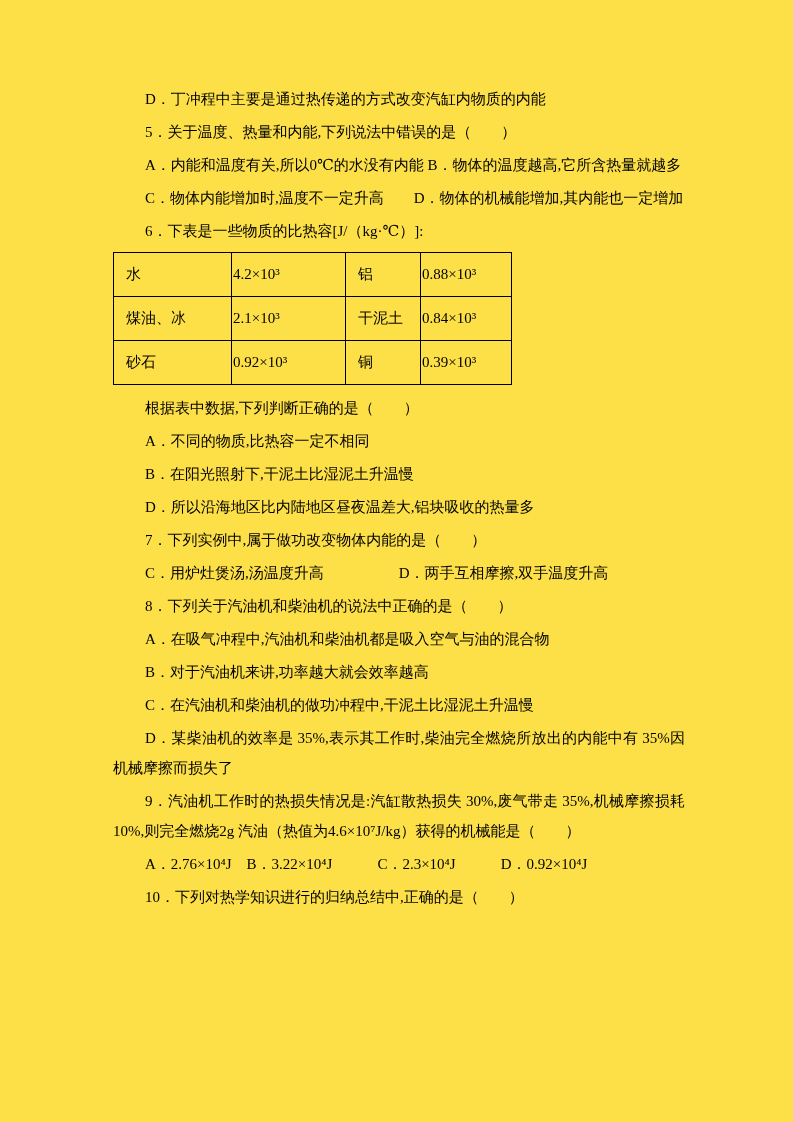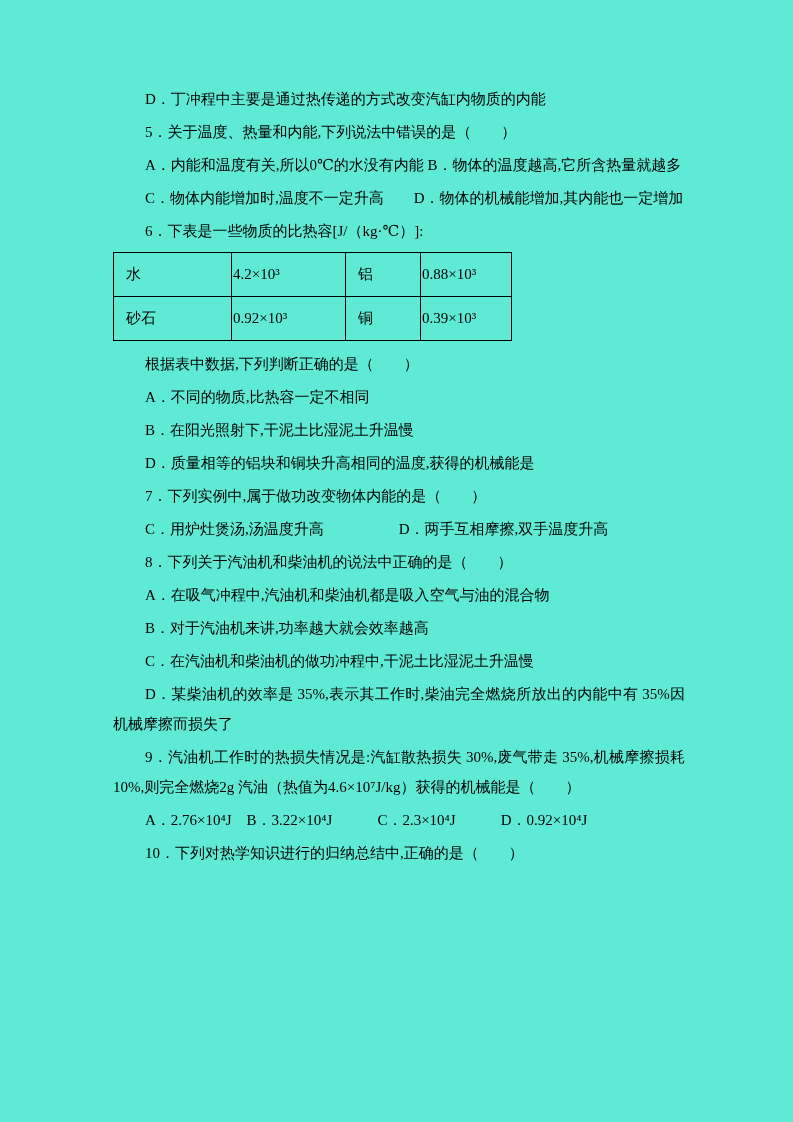--- a/index.html
+++ b/index.html
@@ -12,21 +12,21 @@
     height: 1122px;
     overflow: hidden;
     font-family: "Liberation Serif", "DejaVu Serif", serif;
     color: #000000;
   }
   .page {
     box-sizing: border-box;
     width: 793px;
     height: 1122px;
     padding: 84px 108px 0 113px;
-    background: #5eead4;
+    background: #fde047;
   }
   .para {
     font-size: 15px;
     line-height: 30px;
     margin: 0 0 3px 0;
     text-indent: 32px;
     white-space: nowrap;
   }
   .para.wrap {
     white-space: normal;
@@ -77,32 +77,38 @@
       <col style="width:91px">
     </colgroup>
     <tbody>
       <tr>
         <td class="c-name">水</td>
         <td class="c-val">4.2×10³</td>
         <td class="c-name">铝</td>
         <td class="c-val">0.88×10³</td>
       </tr>
       <tr>
+        <td class="c-name">煤油、冰</td>
+        <td class="c-val">2.1×10³</td>
+        <td class="c-name">干泥土</td>
+        <td class="c-val">0.84×10³</td>
+      </tr>
+      <tr>
         <td class="c-name">砂石</td>
         <td class="c-val">0.92×10³</td>
         <td class="c-name">铜</td>
         <td class="c-val">0.39×10³</td>
       </tr>
     </tbody>
   </table>
 
   <p class="para after-table">根据表中数据,下列判断正确的是（　　）</p>
   <p class="para">A．不同的物质,比热容一定不相同</p>
   <p class="para">B．在阳光照射下,干泥土比湿泥土升温慢</p>
-  <p class="para">D．质量相等的铝块和铜块升高相同的温度,获得的机械能是</p>
+  <p class="para">D．所以沿海地区比内陆地区昼夜温差大,铝块吸收的热量多</p>
 
   <p class="para">7．下列实例中,属于做功改变物体内能的是（　　）</p>
   <p class="para">C．用炉灶煲汤,汤温度升高　　　　　D．两手互相摩擦,双手温度升高</p>
 
   <p class="para">8．下列关于汽油机和柴油机的说法中正确的是（　　）</p>
   <p class="para">A．在吸气冲程中,汽油机和柴油机都是吸入空气与油的混合物</p>
   <p class="para">B．对于汽油机来讲,功率越大就会效率越高</p>
   <p class="para">C．在汽油机和柴油机的做功冲程中,干泥土比湿泥土升温慢</p>
   <p class="para wrap">D．某柴油机的效率是 35%,表示其工作时,柴油完全燃烧所放出的内能中有 35%因机械摩擦而损失了</p>
 

